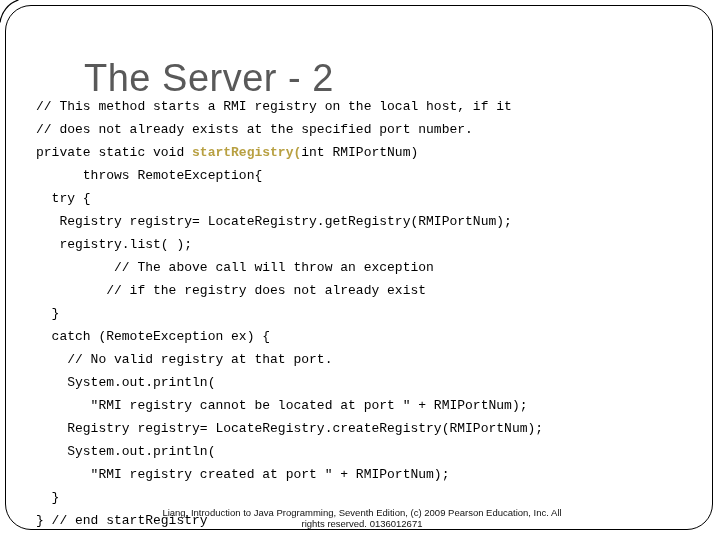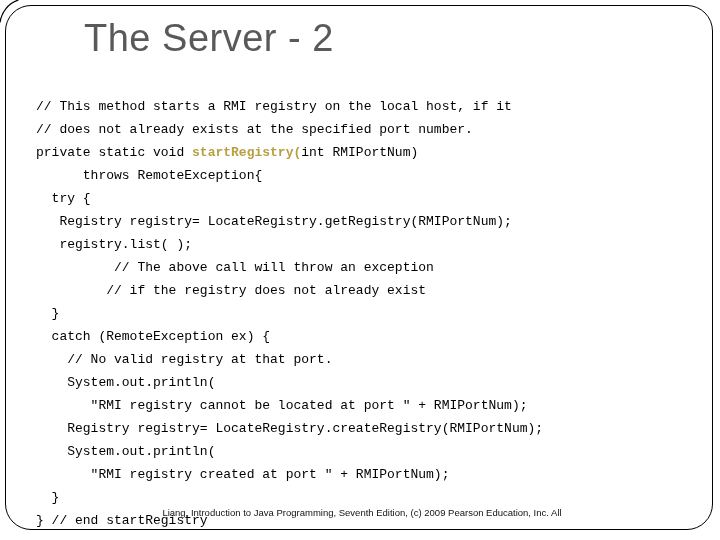--- a/index.html
+++ b/index.html
@@ -81,21 +81,22 @@
 <body>
 
 <div class="slide">
 
   <svg class="corner-arc" viewBox="0 0 44 44" width="44" height="44">
     <path d="M 18.5 0 A 27 27 0 0 0 0 22.5" fill="none" stroke="#000000" stroke-width="1.3"></path>
   </svg>
 
   <div class="frame"></div>
 
-  <h1 class="title" style="color: rgb(89, 89, 89);">The Server - 2</h1>
+  <h1 class="title" style="color: rgb(89, 89, 89); margin-top: 40px;">The Server - 2</h1>
 
   <pre class="code"><div class="code-line"><span>// This method starts a RMI registry on the local host, if it</span></div><div class="code-line"><span>// does not already exists at the specified port number.</span></div><div class="code-line"><span>private static void </span><span class="hl" style="color: rgb(184, 160, 66);">startRegistry(</span><span>int RMIPortNum)</span></div><div class="code-line"><span>      throws RemoteException{</span></div><div class="code-line"><span>  try {</span></div><div class="code-line"><span>   Registry registry= LocateRegistry.getRegistry(RMIPortNum);</span></div><div class="code-line"><span>   registry.list( );</span></div><div class="code-line"><span>          // The above call will throw an exception</span></div><div class="code-line"><span>         // if the registry does not already exist</span></div><div class="code-line"><span>  }</span></div><div class="code-line"><span>  catch (RemoteException ex) {</span></div><div class="code-line"><span>    // No valid registry at that port.</span></div><div class="code-line"><span>    System.out.println(</span></div><div class="code-line"><span>       "RMI registry cannot be located at port " + RMIPortNum);</span></div><div class="code-line"><span>    Registry registry= LocateRegistry.createRegistry(RMIPortNum);</span></div><div class="code-line"><span>    System.out.println(</span></div><div class="code-line"><span>       "RMI registry created at port " + RMIPortNum);</span></div><div class="code-line"><span>  }</span></div><div class="code-line"><span>} // end startRegistry</span></div></pre>
 
   <div class="footer">
     <div>Liang, Introduction to Java Programming, Seventh Edition, (c) 2009 Pearson Education, Inc. All</div>
+    <div>rights reserved. 0136012671</div>
   </div>
 
 </div>
 
 </body></html>

